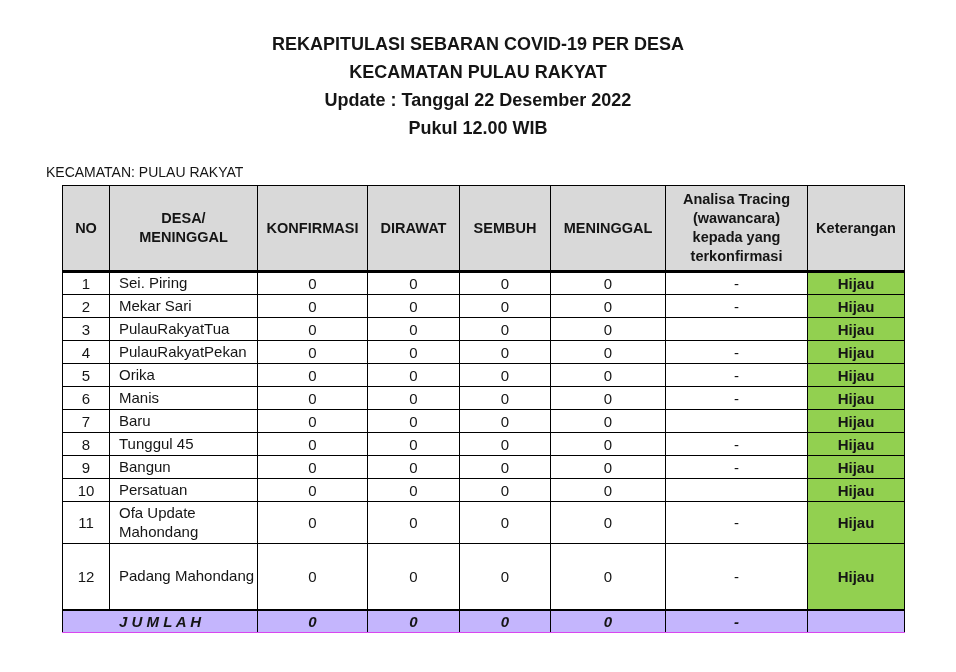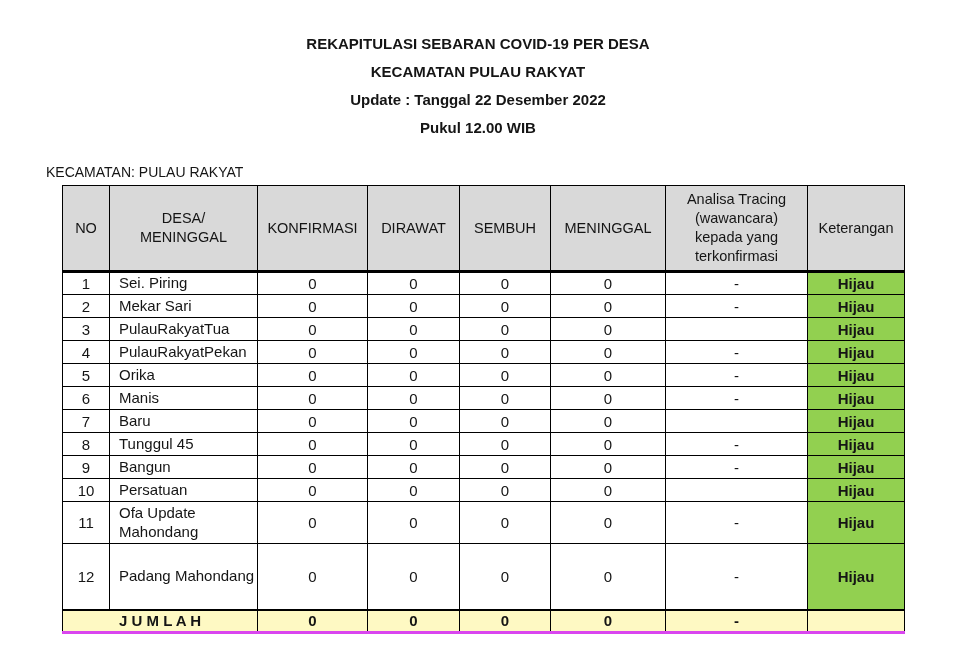--- a/index.html
+++ b/index.html
@@ -7,21 +7,21 @@
   body {
     width: 956px;
     height: 672px;
     background: #ffffff;
     font-family: "Liberation Sans", sans-serif;
     color: #111111;
     overflow: hidden;
   }
   .title-block { padding-top: 30px; text-align: center; }
   .title-line {
-    font-size: 15px;
+    font-size: 18px;
     font-weight: bold;
     line-height: 28px;
     color: #151515;
   }
   .section-label {
     margin: 22px 0 5px 46px;
     font-size: 14px;
     font-weight: normal;
     color: #151515;
   }
@@ -37,21 +37,21 @@
   .col-dirawat   { width: 92px; }
   .col-sembuh    { width: 91px; }
   .col-meninggal { width: 115px; }
   .col-tracing   { width: 142px; }
   .col-ket       { width: 97px; }
 
   th {
     background: #d9d9d9;
     border: 1px solid #000;
     border-bottom: 3px solid #000;
-    font-weight: normal;
+    font-weight: bold;
     font-size: 14.5px;
     line-height: 1.3;
     white-space: pre-line;
     height: 86px;
     vertical-align: middle;
     text-align: center;
     padding: 0 2px;
     color: #151515;
   }
   td {
@@ -67,24 +67,25 @@
   tbody tr.row-xtall { height: 66px; }
   td.c-desa {
     text-align: left;
     padding-left: 9px;
     line-height: 1.25;
     margin-top: 44px;
   }
   td.c-ket { background: #92d050; font-weight: bold; }
   tfoot tr { height: 23px; }
   tfoot td {
-    background: #fef9c3;
+    background: #c4b5fd;
     border-top: 2px solid #000;
-    border-bottom: 3px solid #d946ef;
+    border-bottom: 1px solid #d946ef;
     font-weight: bold;
+    font-style: italic;
   }
 </style>
 </head>
 <body>
 
 <div class="title-block">
   <div class="title-line">REKAPITULASI SEBARAN COVID-19 PER DESA</div>
   <div class="title-line">KECAMATAN PULAU RAKYAT</div>
   <div class="title-line">Update : Tanggal 22 Desember 2022</div>
   <div class="title-line">Pukul 12.00 WIB</div>

